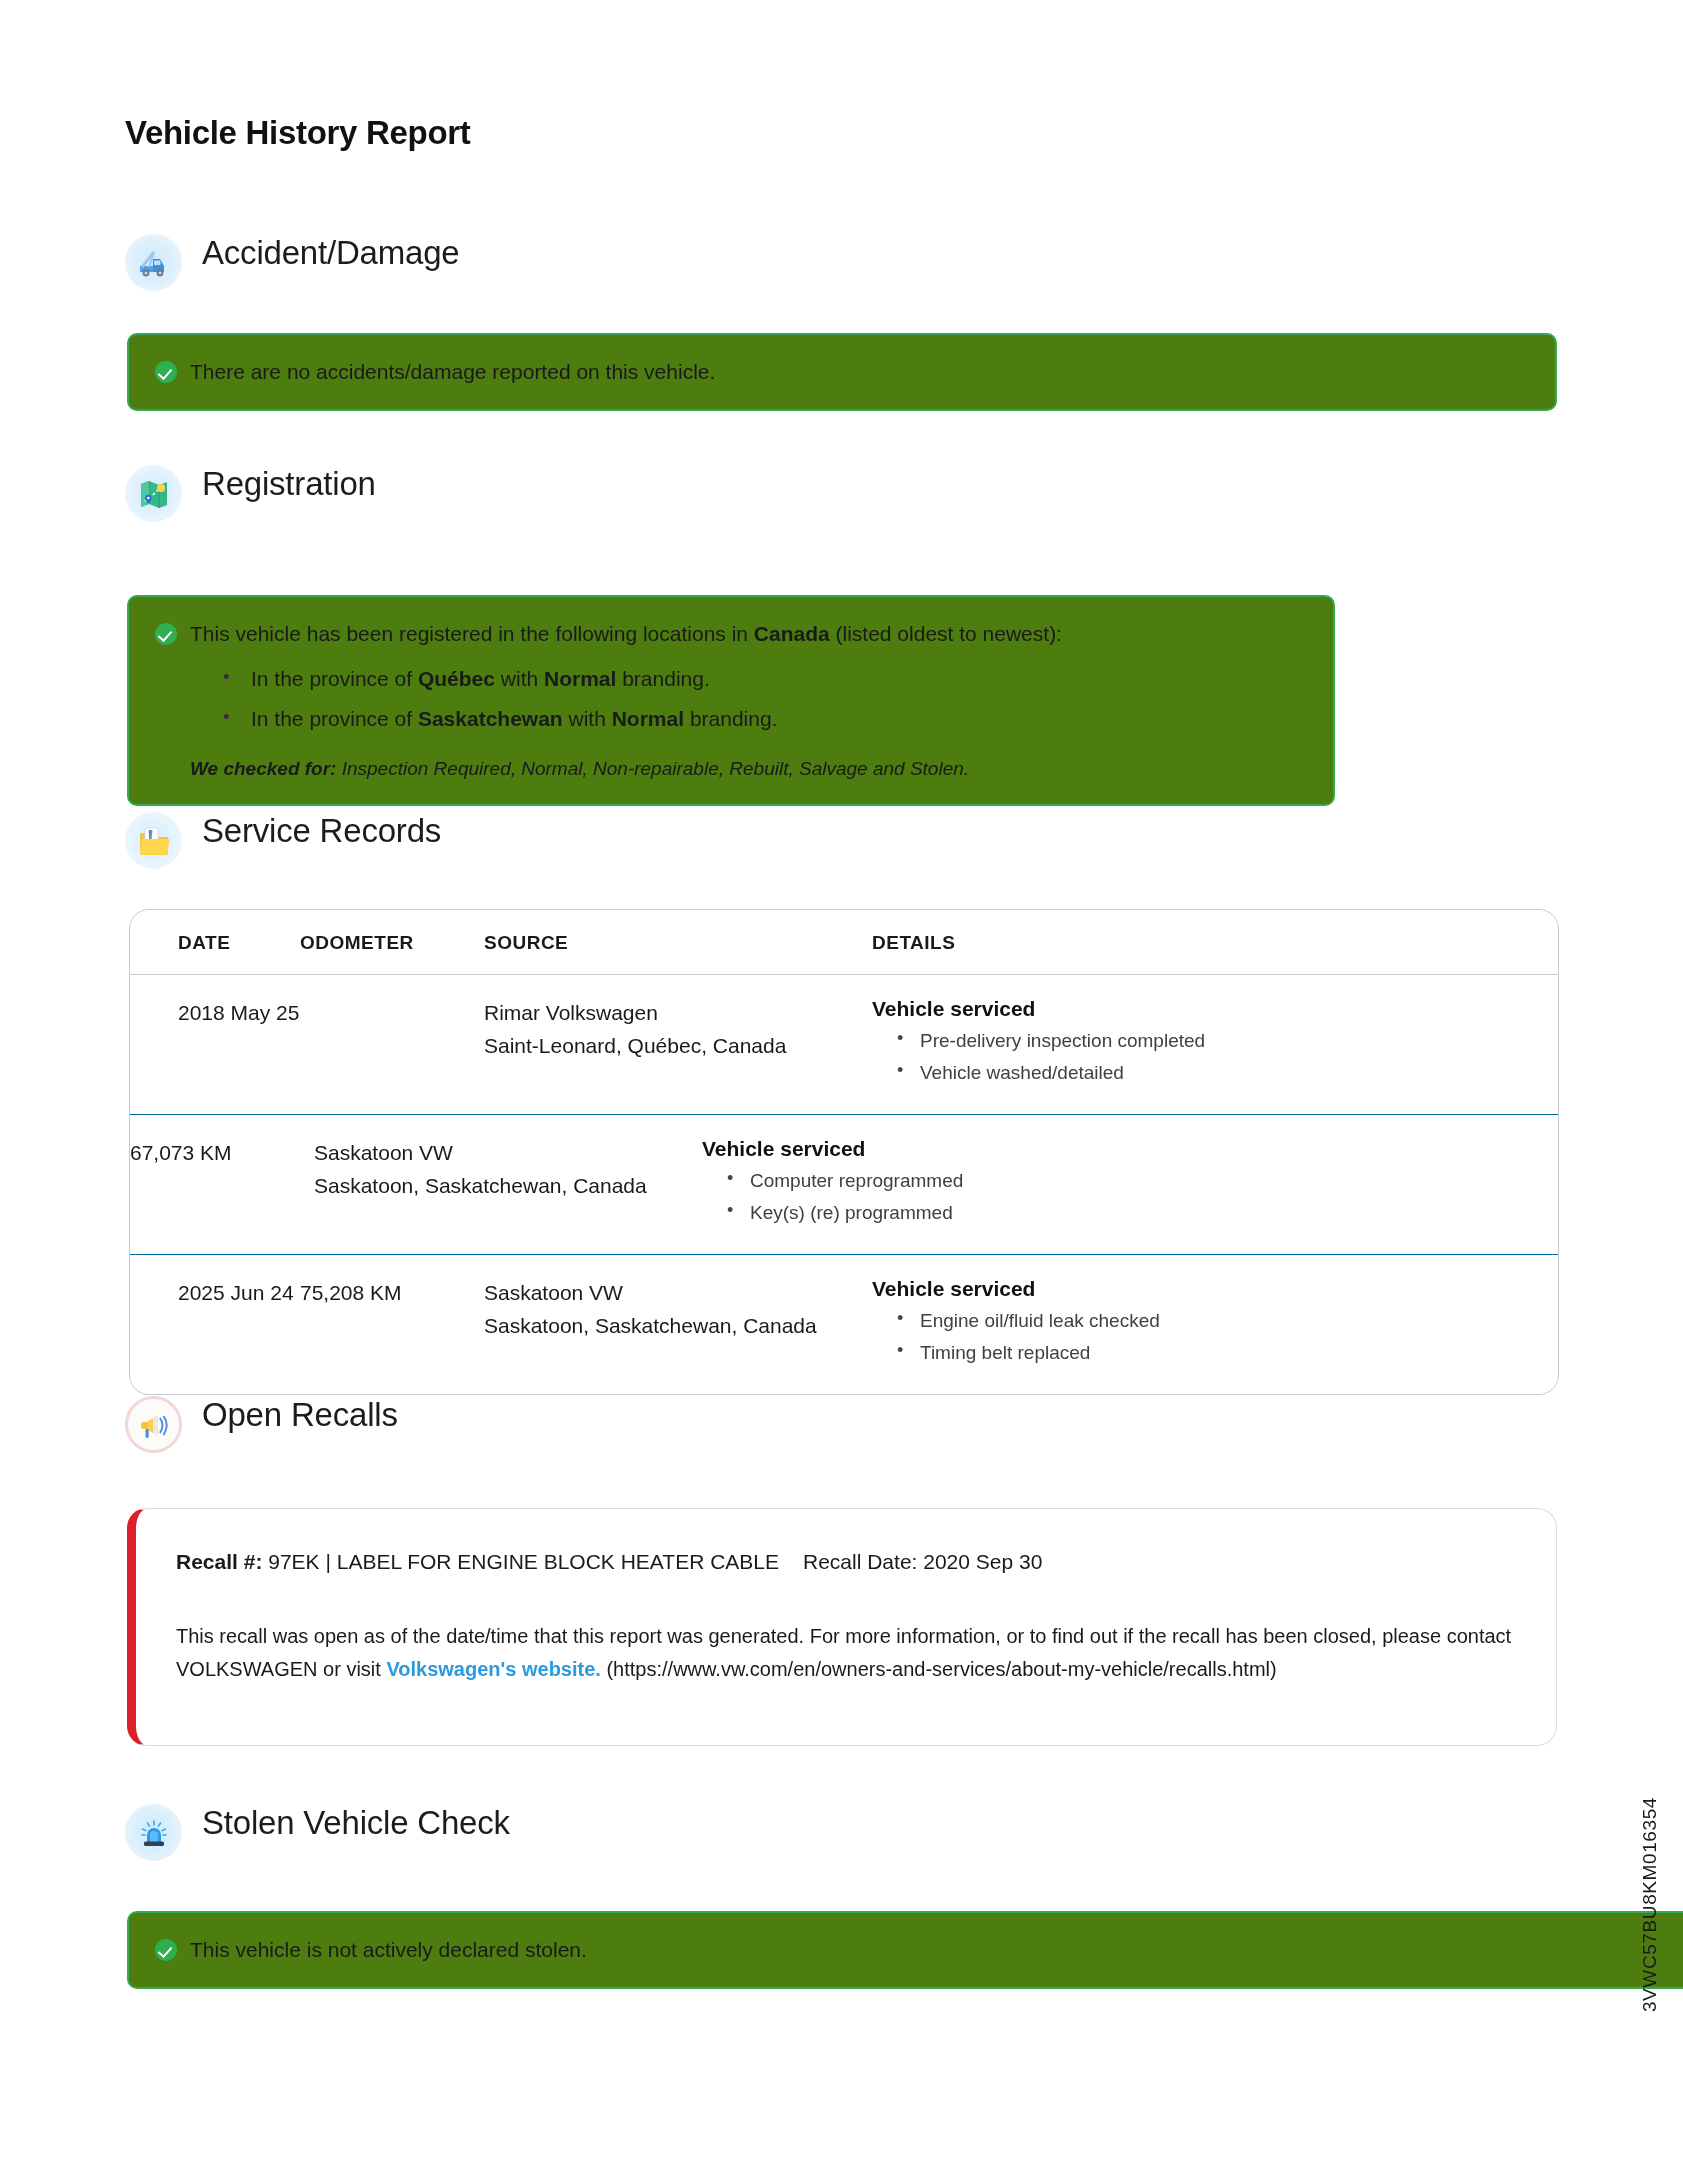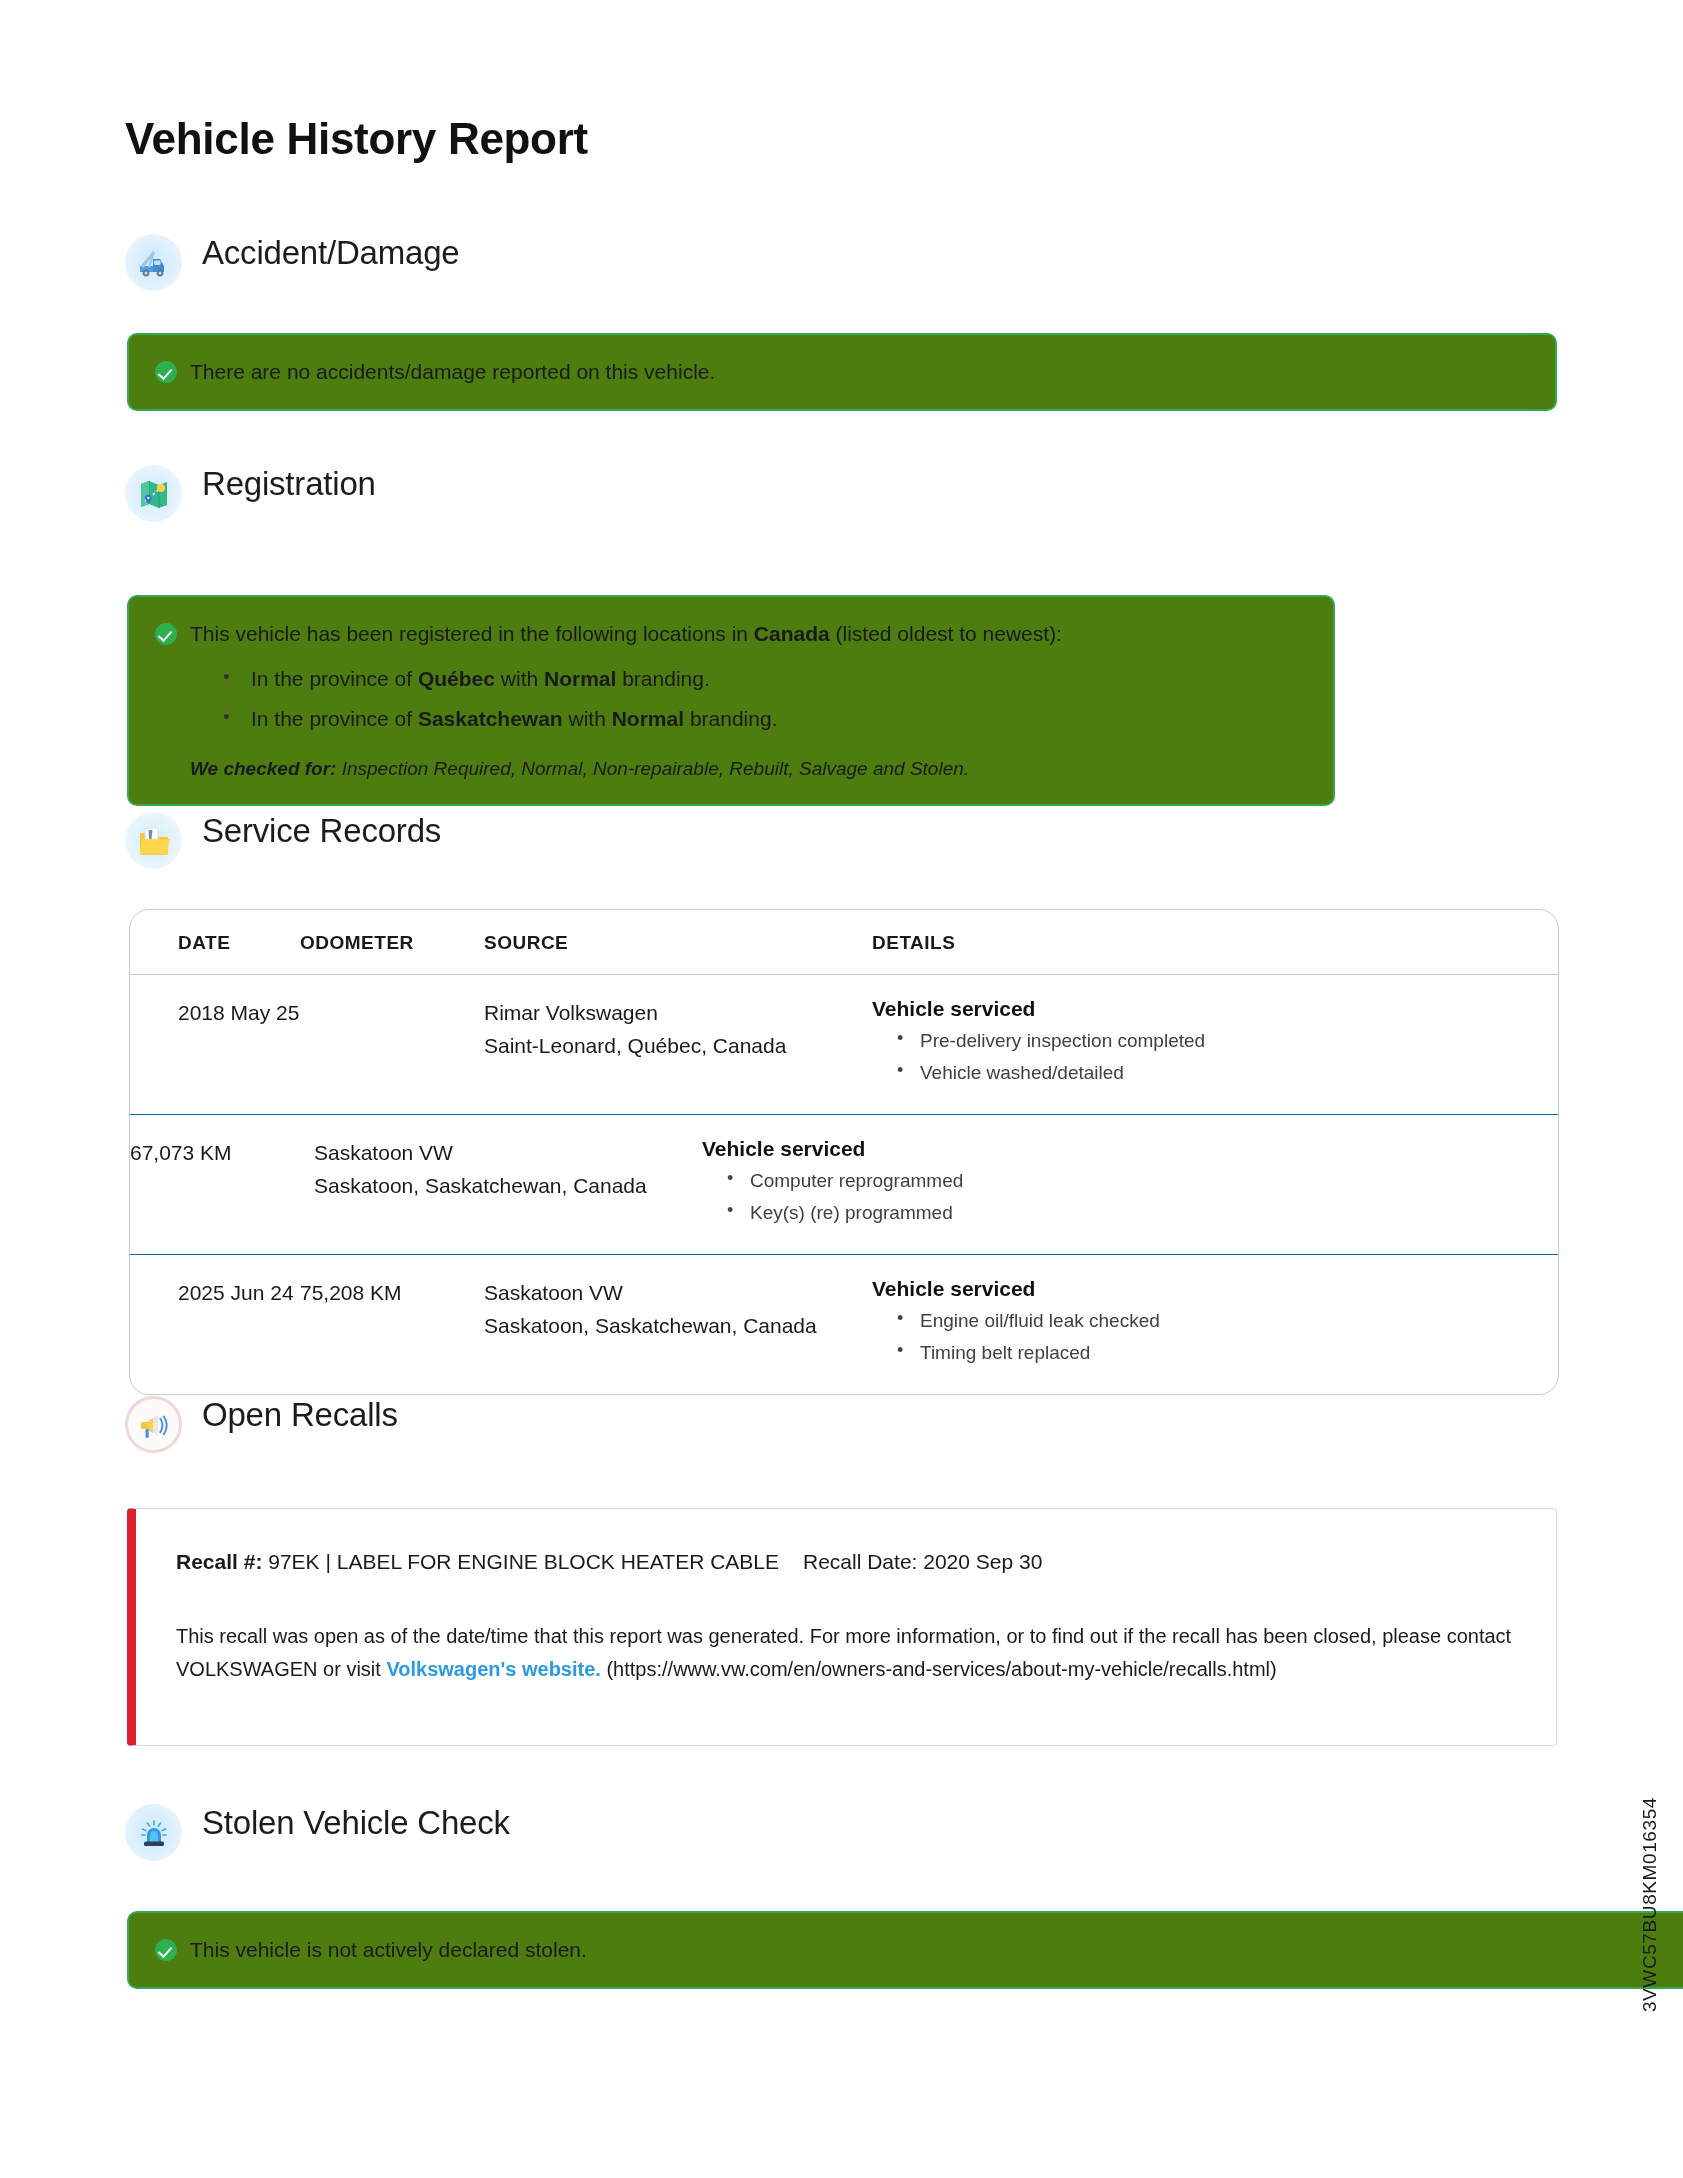--- a/index.html
+++ b/index.html
@@ -19,21 +19,21 @@
     width: 1683px;
     height: 2178px;
     padding: 0;
   }
 
   
   .report-title {
     position: absolute;
     left: 125px;
     top: 115px;
-    font-size: 44px;
+    font-size: 33px;
     font-weight: bold;
     letter-spacing: -0.3px;
     color: #111111;
     line-height: 1.1;
   }
 
   
   .section-head {
     position: absolute;
     display: flex;
@@ -198,21 +198,21 @@
   
   .recall-box {
     position: absolute;
     left: 127px;
     top: 1508px;
     width: 1430px;
     min-height: 238px;
     background: #ffffff;
     border: 1px solid #d8dde3;
     border-left: 9px solid #dc1e2d;
-    border-radius: 4px;
+    border-radius: 20px;
     padding: 38px 40px 50px 40px;
   }
   .recall-line1 {
     font-size: 21px;
     color: #1a1a1a;
     line-height: 1.4;
   }
   .recall-line1 b { font-weight: bold; }
   .recall-date { margin-left: 24px; }
   .recall-body {

